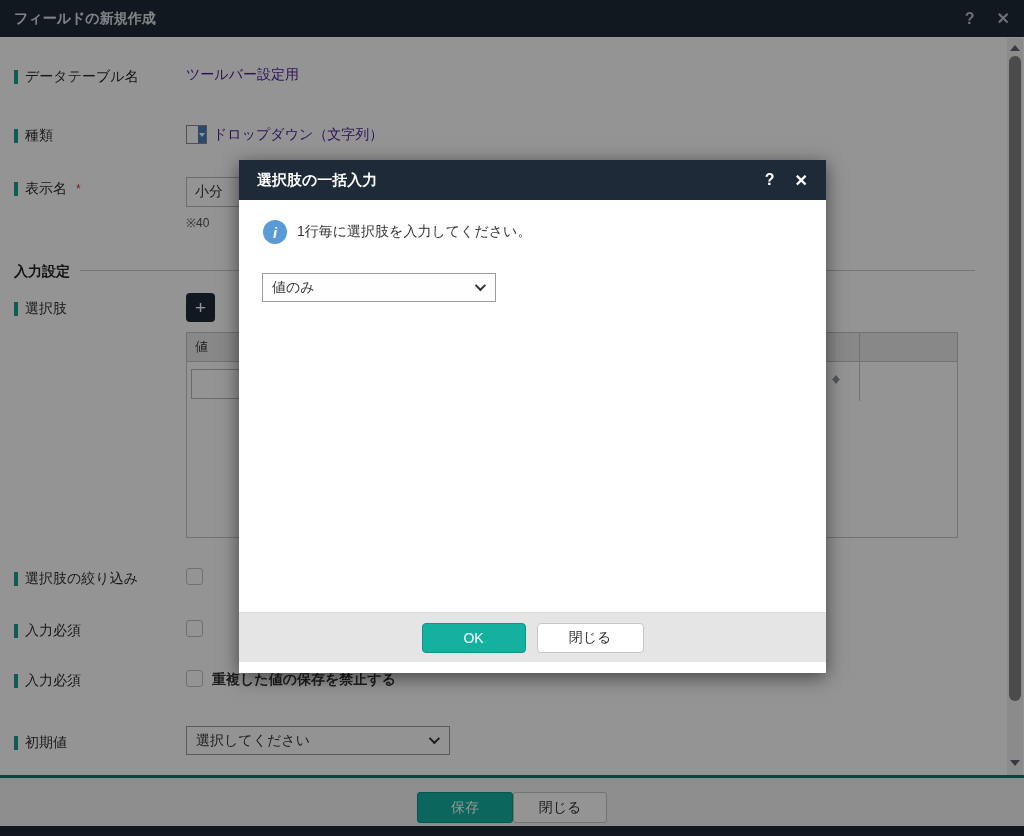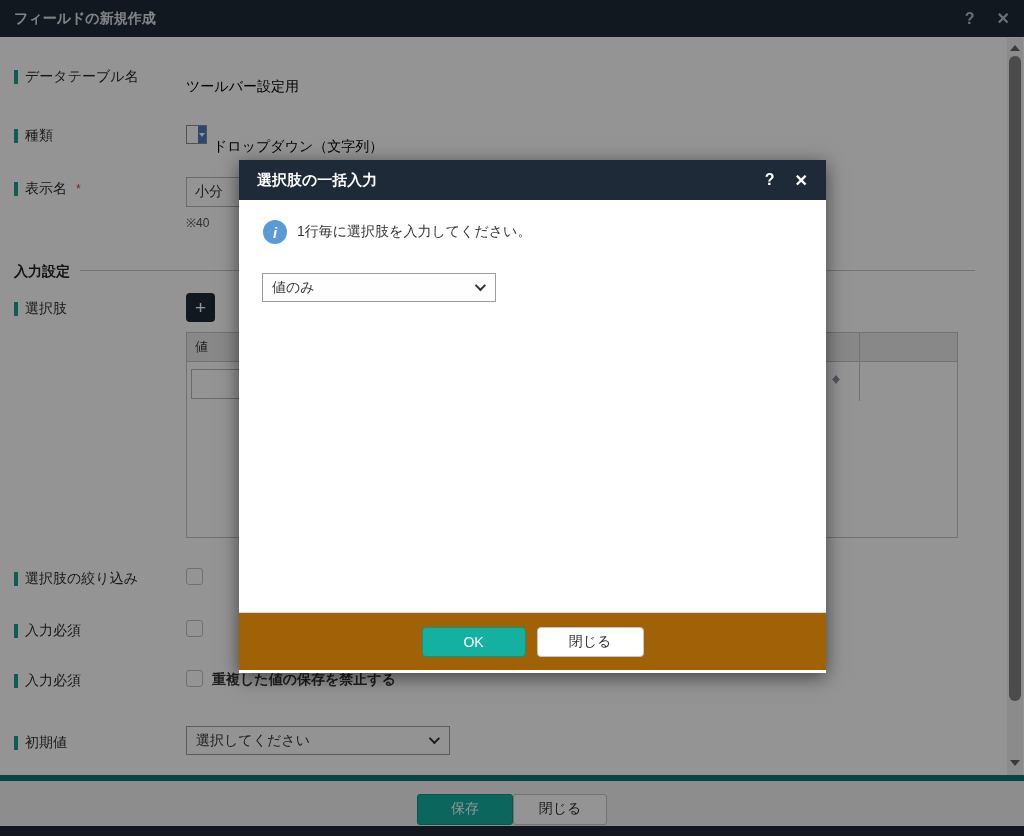--- a/index.html
+++ b/index.html
@@ -9,31 +9,31 @@
 
   
   .titlebar { position:absolute; left:0; top:0; width:1024px; height:37px; background:#1e2a38;
               display:flex; align-items:center; padding:0 14px; }
   .titlebar .ttl { color:#dfe3e6; font-size:14px; font-weight:bold; }
   .titlebar .ticons { margin-left:auto; display:flex; gap:22px; align-items:center; }
   .titlebar .tic { color:#b9bfc6; font-size:16px; font-weight:bold; cursor:pointer; }
 
   .main-body { position:absolute; left:0; top:37px; width:1024px; height:738px; background:#ffffff;padding-left:25px; }
   .main-footer { position:absolute; left:0; top:775px; width:1024px; height:62px; background:#f3f3f3;
-                 border-top:6px solid #0f766e; display:flex; align-items:center; justify-content:center; }
+                 border-top:3px solid #0f766e; display:flex; align-items:center; justify-content:center; }
   .bottom-strip { position:absolute; left:0; top:826px; width:1024px; height:10px; background:#202836; }
 
   .flabel { position:absolute; left:14px; display:flex; align-items:center; gap:7px;
             font-size:14px; color:#2b2b2b; white-space:nowrap; }
   .flabel .bar { width:4px; height:14px; background:#17a18d; display:inline-block; }
   .req { color:#d03a3a; font-size:12px; margin-left:2px; vertical-align:top; }
   .sectionhead { position:absolute; left:14px; font-size:14px; font-weight:bold; color:#222; }
   .sectionline { position:absolute; height:1px; background:#c9c9c9; }
 
-  .fvalue { position:absolute; font-size:14px; color:#000000; white-space:nowrap;margin-top:12px; }
+  .fvalue { position:absolute; font-size:14px; color:#4c1d95; white-space:nowrap; }
 
   .txt-input { position:absolute; height:30px; border:1px solid #b9b9b9; background:#fff;
                font-size:14px; color:#333; padding:0 8px; font-family:"Liberation Sans",sans-serif; }
   .note { position:absolute; font-size:12px; color:#555; }
 
   .combo-ic { position:absolute; width:21px; height:19px; background:#fff; border:1px solid #8a8f94; }
   .combo-ic::after { content:""; position:absolute; right:0; top:0; width:8px; height:17px; background:#4a7ebb; }
   .combo-ic::before { content:""; position:absolute; right:1px; top:7px; z-index:2;
                       border:3px solid transparent; border-top:4px solid #fff; }
 
@@ -96,21 +96,21 @@
 
   .red-frame { position:absolute; left:18px; top:150px; width:540px; height:270px; border:4px solid #ec0000; background:#fff; }
   .red-frame textarea { width:532px; height:262px; border:none; outline:none; resize:none;
                         font-family:"Liberation Sans",sans-serif; font-size:14px; line-height:24px;
                         color:#333; padding:3px 8px; background:transparent; }
   .rh { position:absolute; right:2px; bottom:2px; width:12px; height:12px; }
   .rh::before, .rh::after { content:""; position:absolute; background:#8b8b8b; height:1px; transform:rotate(-45deg); }
   .rh::before { width:12px; left:0; top:8px; }
   .rh::after { width:6px; left:5px; top:10px; }
 
-  .m-footer { position:absolute; left:0; top:452px; width:100%; height:58px; background:#a16207;
+  .m-footer { position:absolute; left:0; top:452px; width:100%; height:50px; background:#e5e5e5;
               border-top:1px solid #ddd; display:flex; align-items:center; justify-content:center; gap:11px; }
   .m-ok { width:104px; height:30px; border-radius:4px; }
   .m-close { width:107px; height:30px; border-radius:4px; }
 </style>
 </head>
 <body>
 
 <div class="stage">
 
   <div class="titlebar">

